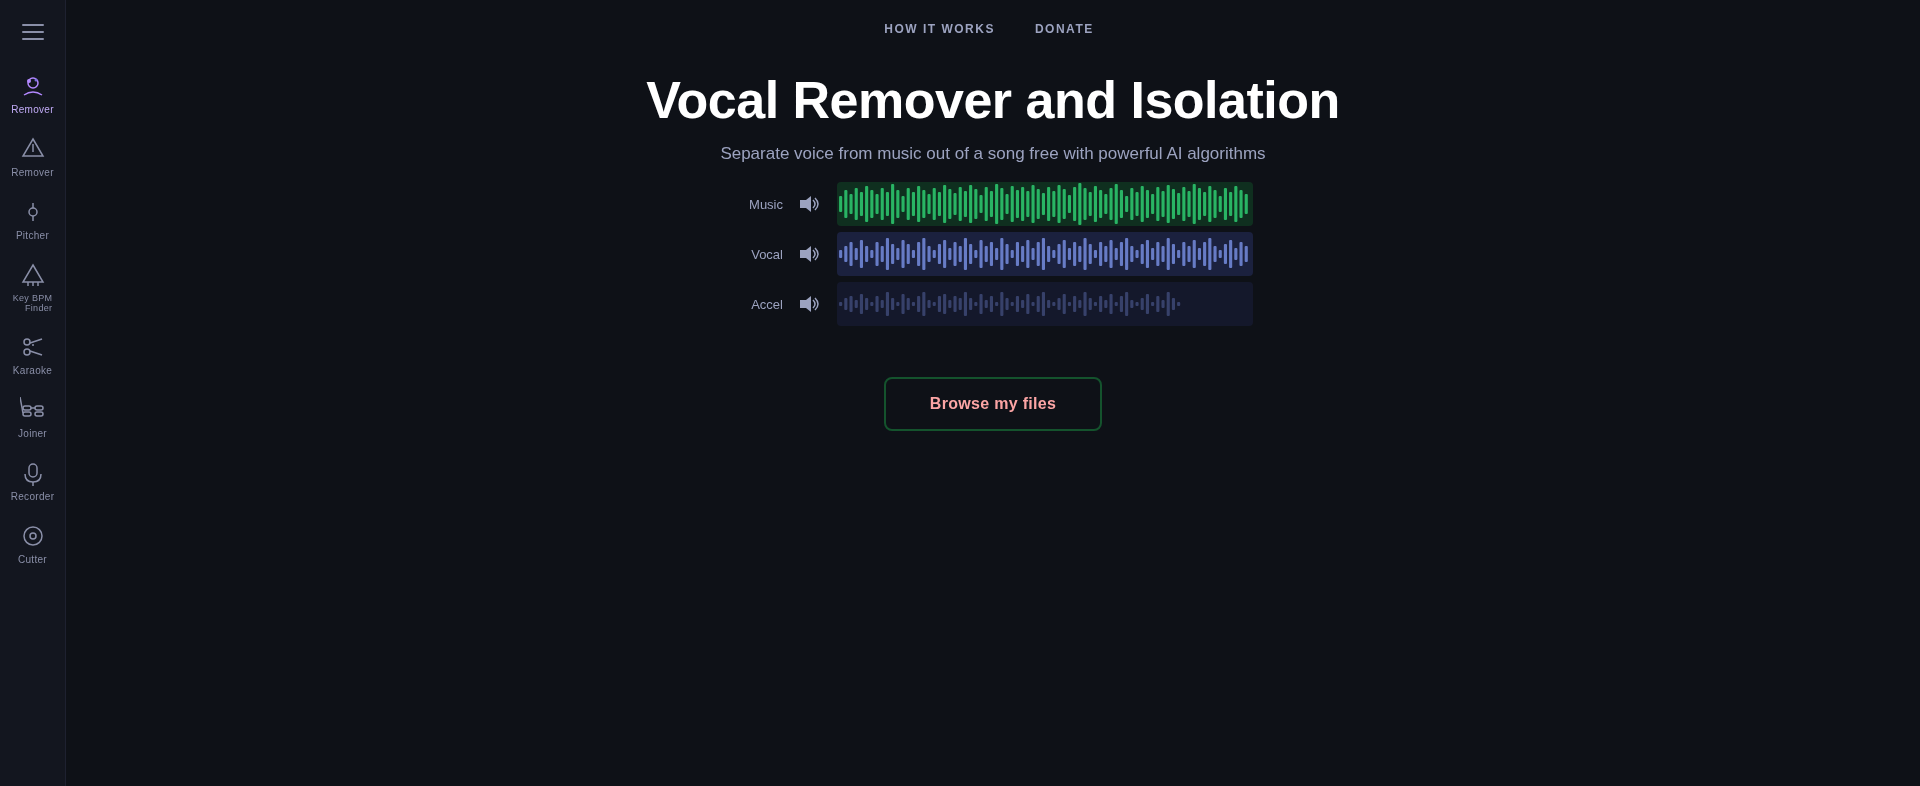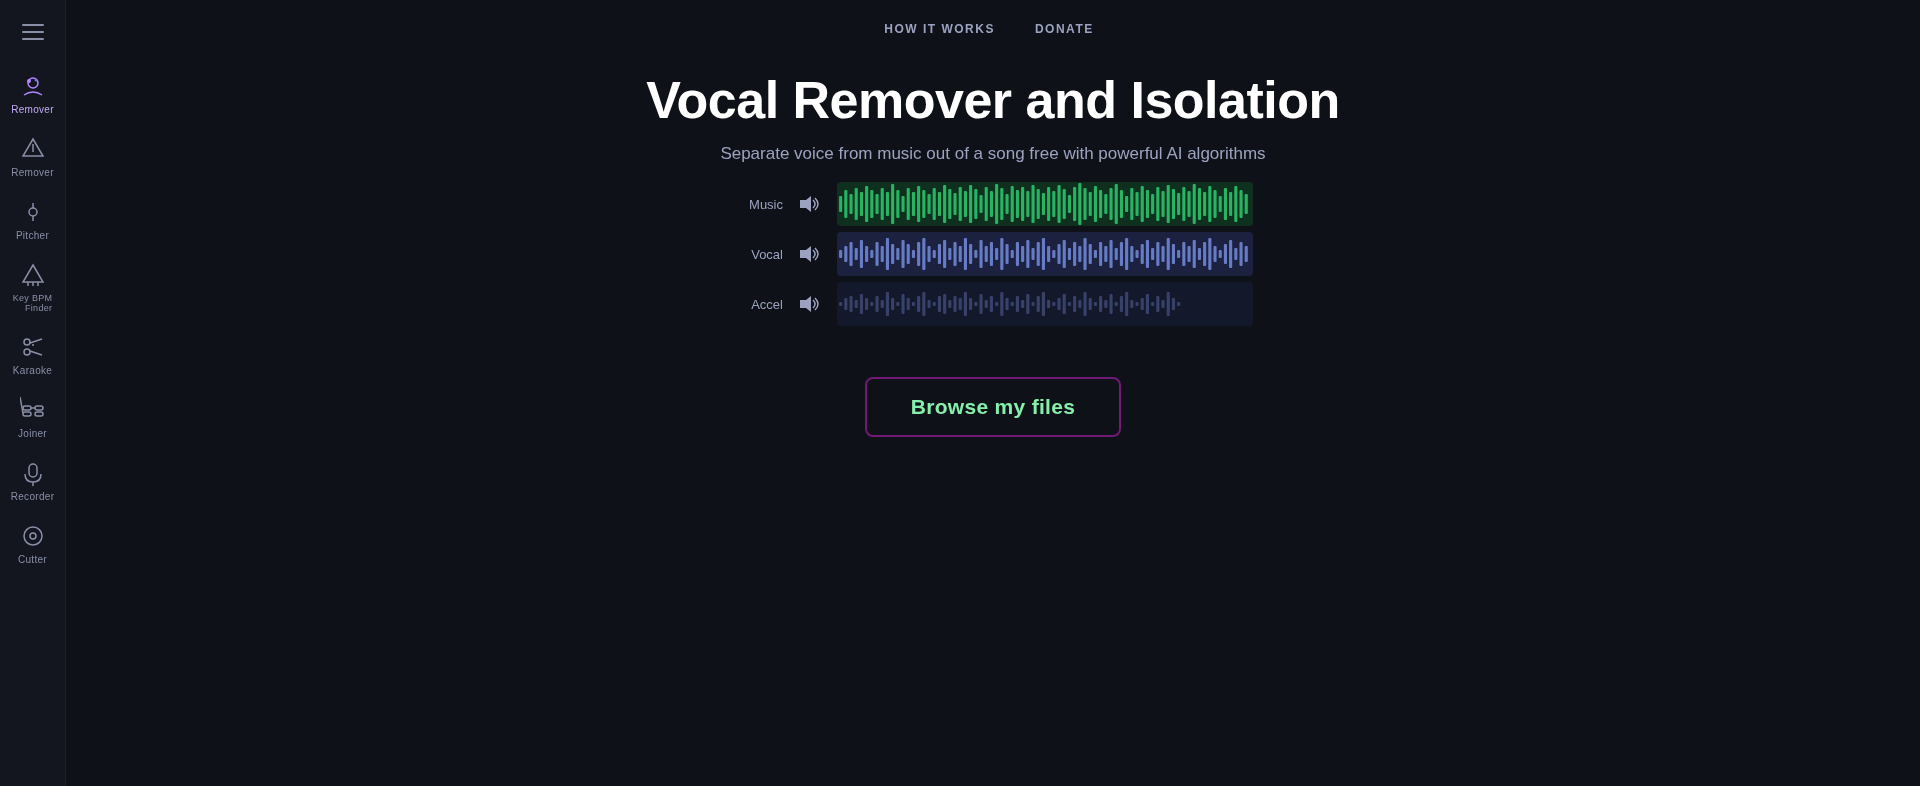--- a/index.html
+++ b/index.html
@@ -180,24 +180,24 @@
     }
     .waveform-track.accent-track {
       background: rgba(60, 70, 160, 0.15);
     }
 
     
     #browse-btn {
       margin-top: 30px;
       padding: 16px 44px;
       background: transparent;
-      border: 2px solid #701a75;
+      border: 2px solid #14532d;
       border-radius: 8px;
-      color: #86efac;
-      font-size: 21px;
+      color: #fca5a5;
+      font-size: 16px;
       font-weight: 600;
       cursor: pointer;
       letter-spacing: 0.3px;
       transition: background 0.2s;
     }
 
     
     .waveform-svg {
       width: 100%;
       height: 100%;

